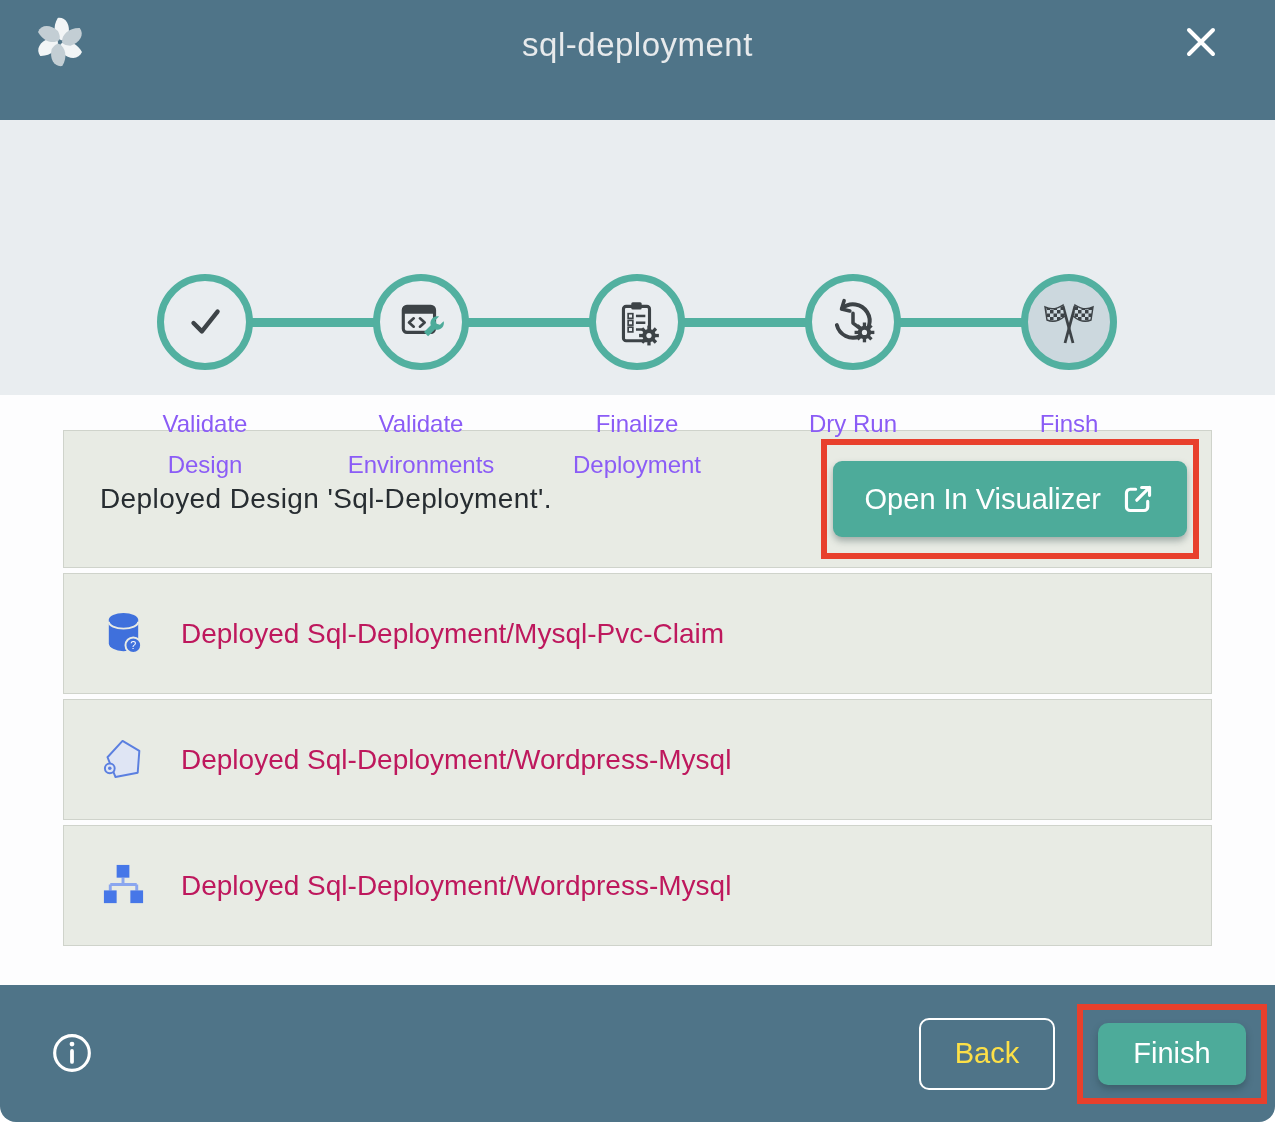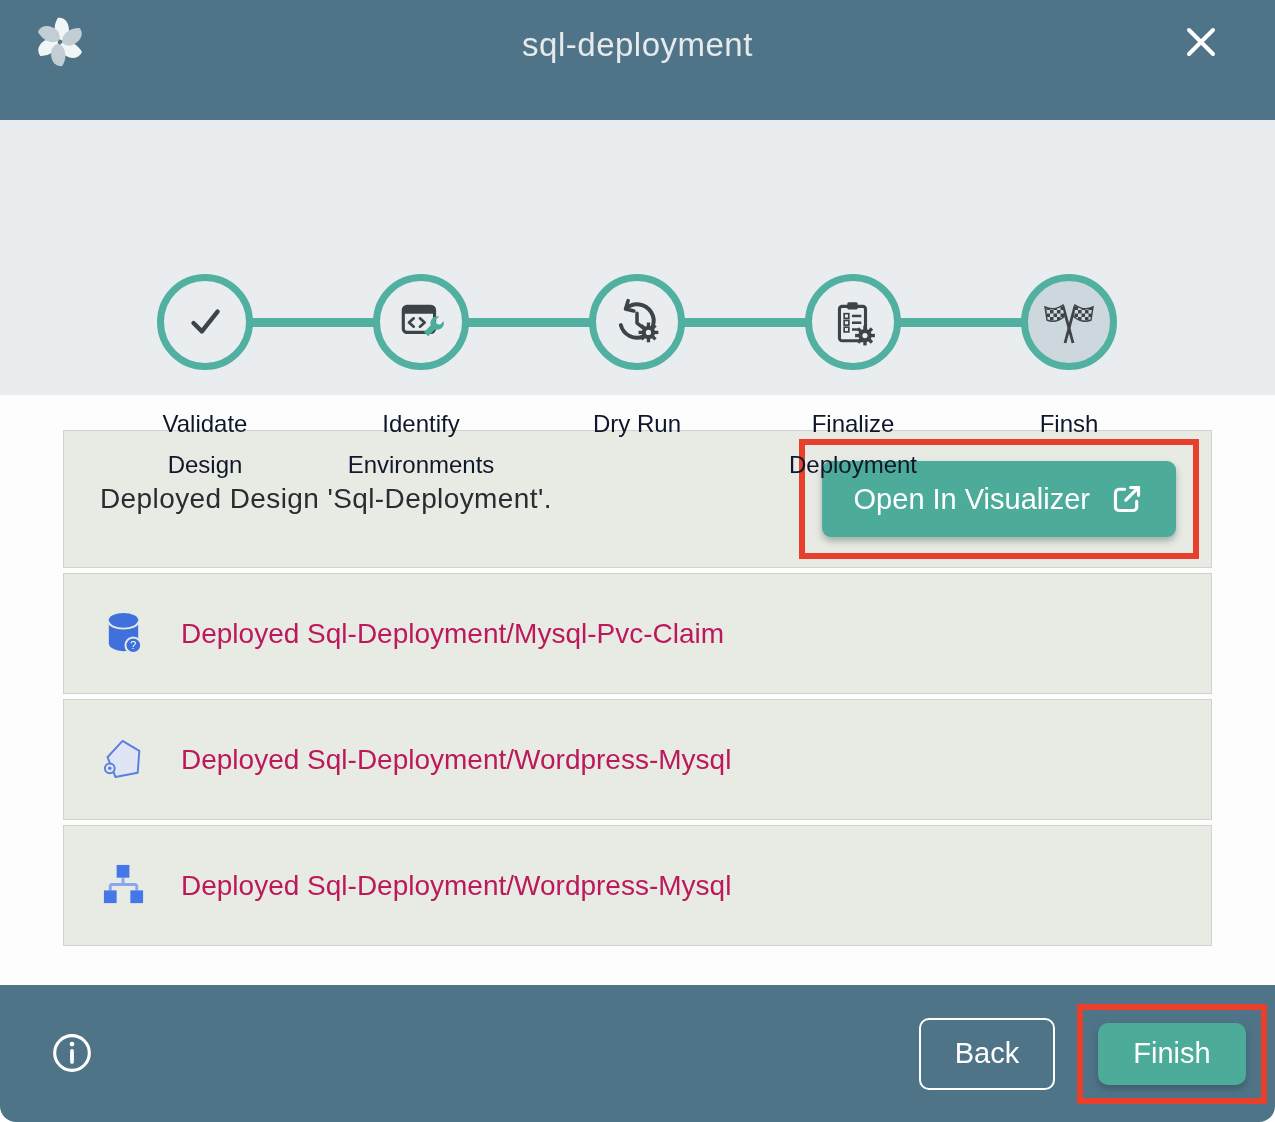--- a/index.html
+++ b/index.html
@@ -19,48 +19,48 @@
   .stepper { flex:0 0 275px; background:var(--stepper_bg,#e9edf0); position:relative; }
   .track { position:absolute; left:205px; top:198px; width:864px; height:9px;
     background:var(--step_ring,#52b0a0); border-radius:5px; }
   .steps { position:absolute; left:97px; top:154px; width:1080px; display:flex; }
   .step { width:216px; display:flex; flex-direction:column; align-items:center; }
   .circle { width:96px; height:96px; border:7px solid var(--step_ring,#52b0a0);
     border-radius:50%; background:var(--stepper_bg,#e9edf0); display:flex;
     align-items:center; justify-content:center; position:relative; z-index:1; }
   .step.active .circle { background:var(--active_step_fill,#ccd8de); }
   .step-label { margin-top:34px; max-width:160px; text-align:center;
-    font-size:24px; line-height:1.7; color:#0f172a; }
+    font-size:24px; line-height:1.7; color:#8b5cf6; }
 
   
   .content { flex:1 1 auto; background:#fdfdfe; padding:35px 63px 0; }
   .row { background:var(--row_bg,#e8ebe4); border:1px solid #cfd3cb;
     display:flex; align-items:center; padding:0 36px; margin-bottom:5px; }
   .row-message { min-height:138px; justify-content:space-between; padding-right:12px; }
   .msg { font-size:28px; font-weight:300; color:#272d31; letter-spacing:.4px;text-align:right; }
   .result-row { min-height:121px; }
   .row-icon { width:47px; height:47px; margin-right:34px; flex:0 0 auto; }
   .row-text { font-size:28px; color:#be185d; }
 
   .annotation { border:6px solid var(--annotation_red,#e8402c); }
-  .annotation-viz { padding:16px 17px; }
+  .annotation-viz { padding:16px 6px; }
   .teal-btn { background:var(--teal_accent,#4dab9a); color:#fff; border:none;
     border-radius:9px; cursor:pointer; display:flex; align-items:center;
     justify-content:center; box-shadow:0 4px 7px rgba(30,55,55,.35);
     font-family:"Liberation Sans", sans-serif; }
   .viz-btn { height:76px; padding:0 32px; font-size:29px; gap:20px; }
 
   
   .ftr { flex:0 0 137px; background:var(--header_bg,#4f7488);
     border-radius:0 0 16px 16px; display:flex; align-items:center;
     padding:0 8px 0 32px; }
   .info-btn { background:none; border:none; cursor:pointer; margin-left:18px;
     width:44px; height:44px; }
   .back-btn { margin-left:auto; width:136px; height:72px; background:transparent;
-    border:2px solid #fff; border-radius:10px; color:#ffffff; font-size:29px;
+    border:2px solid #fff; border-radius:10px; color:#fde047; font-size:29px;
     cursor:pointer; font-family:"Liberation Sans", sans-serif; }
   .annotation-finish { margin-left:22px; padding:13px 15px; }
   .finish-btn { width:148px; height:62px; font-size:29px; border-radius:10px; }
 </style>
 </head>
 <body>
 
 <div class="modal">
 
   <header class="hdr">
@@ -104,46 +104,21 @@
       <div class="step">
         <div class="circle">
           <svg viewBox="0 0 48 48" width="50" height="50">
             <rect x="7" y="9" width="30" height="25" rx="3.5" fill="none" stroke="#3d4347" stroke-width="3"></rect>
             <path d="M7 16 v-3.5 a3.5 3.5 0 0 1 3.5 -3.5 h23 a3.5 3.5 0 0 1 3.5 3.5 V16 Z" fill="#3d4347"></path>
             <path d="M17 20.5 l-4.5 4 4.5 4" stroke="#3d4347" stroke-width="2.6" fill="none" stroke-linecap="round" stroke-linejoin="round"></path>
             <path d="M23 20.5 l4.5 4 -4.5 4" stroke="#3d4347" stroke-width="2.6" fill="none" stroke-linecap="round" stroke-linejoin="round"></path>
             <path d="M46 25a6.5 6.5 0 0 1-8.7 6.1L30.8 37.6 26.9 33.7l6.5-6.5a6.5 6.5 0 0 1 6.1-8.7c.6 0 1.2.1 1.8.3l-3.5 3.5 1.1 3.3 3.3 1.1 3.5-3.5c.2.6.3 1.2.3 1.8z" fill="#4dab9a"></path>
           </svg>
         </div>
-        <div class="step-label">Identify Environments</div>
-      </div>
-
-      <div class="step">
-        <div class="circle">
-          <svg viewBox="0 0 48 48" width="50" height="50">
-            <path d="M13.5 11 A16 16 0 1 1 8.5 27" stroke="#3d4347" stroke-width="3.8" fill="none" stroke-linecap="round"></path>
-            <path d="M15.5 3.5 L13 11.5 L21 13.5" fill="none" stroke="#3d4347" stroke-width="3.4" stroke-linecap="round" stroke-linejoin="round"></path>
-            <path d="M24 15.5 V 25 L30 29.5" fill="none" stroke="#3d4347" stroke-width="3.4" stroke-linecap="round" stroke-linejoin="round"></path>
-            <g transform="translate(35,34)">
-              <g stroke="#3d4347" stroke-width="3.2">
-                <line y1="-9.5" y2="-5"></line>
-                  <line transform="rotate(45)" y1="-9.5" y2="-5"></line>
-                <line transform="rotate(90)" y1="-9.5" y2="-5"></line>
-                  <line transform="rotate(135)" y1="-9.5" y2="-5"></line>
-                <line transform="rotate(180)" y1="-9.5" y2="-5"></line>
-                  <line transform="rotate(225)" y1="-9.5" y2="-5"></line>
-                <line transform="rotate(270)" y1="-9.5" y2="-5"></line>
-                  <line transform="rotate(315)" y1="-9.5" y2="-5"></line>
-              </g>
-              <circle r="6.4" fill="#3d4347"></circle>
-                <circle r="2.5" fill="#e9edf0"></circle>
-            </g>
-          </svg>
-        </div>
-        <div class="step-label">Dry Run</div>
+        <div class="step-label">Validate Environments</div>
       </div>
 
       <div class="step">
         <div class="circle">
           <svg viewBox="0 0 48 48" width="50" height="50">
             <rect x="11" y="9" width="25" height="33" rx="2.5" fill="none" stroke="#3d4347" stroke-width="3"></rect>
             <rect x="18.5" y="5" width="10" height="7" rx="1.5" fill="#3d4347"></rect>
             <rect x="15.5" y="16" width="4.5" height="4.5" fill="none" stroke="#3d4347" stroke-width="1.6"></rect>
             <line x1="23" y1="18.2" x2="32" y2="18.2" stroke="#3d4347" stroke-width="2.4"></line>
             <rect x="15.5" y="22.5" width="4.5" height="4.5" fill="none" stroke="#3d4347" stroke-width="1.6"></rect>
@@ -162,20 +137,45 @@
                   <line transform="rotate(315)" y1="-9.5" y2="-5"></line>
               </g>
               <circle r="6.4" fill="#3d4347"></circle>
                 <circle r="2.5" fill="#e9edf0"></circle>
             </g>
           </svg>
         </div>
         <div class="step-label">Finalize Deployment</div>
       </div>
 
+      <div class="step">
+        <div class="circle">
+          <svg viewBox="0 0 48 48" width="50" height="50">
+            <path d="M13.5 11 A16 16 0 1 1 8.5 27" stroke="#3d4347" stroke-width="3.8" fill="none" stroke-linecap="round"></path>
+            <path d="M15.5 3.5 L13 11.5 L21 13.5" fill="none" stroke="#3d4347" stroke-width="3.4" stroke-linecap="round" stroke-linejoin="round"></path>
+            <path d="M24 15.5 V 25 L30 29.5" fill="none" stroke="#3d4347" stroke-width="3.4" stroke-linecap="round" stroke-linejoin="round"></path>
+            <g transform="translate(35,34)">
+              <g stroke="#3d4347" stroke-width="3.2">
+                <line y1="-9.5" y2="-5"></line>
+                  <line transform="rotate(45)" y1="-9.5" y2="-5"></line>
+                <line transform="rotate(90)" y1="-9.5" y2="-5"></line>
+                  <line transform="rotate(135)" y1="-9.5" y2="-5"></line>
+                <line transform="rotate(180)" y1="-9.5" y2="-5"></line>
+                  <line transform="rotate(225)" y1="-9.5" y2="-5"></line>
+                <line transform="rotate(270)" y1="-9.5" y2="-5"></line>
+                  <line transform="rotate(315)" y1="-9.5" y2="-5"></line>
+              </g>
+              <circle r="6.4" fill="#3d4347"></circle>
+                <circle r="2.5" fill="#e9edf0"></circle>
+            </g>
+          </svg>
+        </div>
+        <div class="step-label">Dry Run</div>
+      </div>
+
       <div class="step active">
         <div class="circle">
           <svg viewBox="0 0 52 52" width="52" height="52">
             <defs>
               <pattern id="chk" width="7" height="7" patternUnits="userSpaceOnUse">
                 <rect width="7" height="7" fill="#ccd8de"></rect>
                 <rect width="3.5" height="3.5" fill="#3d4347"></rect>
                 <rect x="3.5" y="3.5" width="3.5" height="3.5" fill="#3d4347"></rect>
               </pattern>
             </defs>

